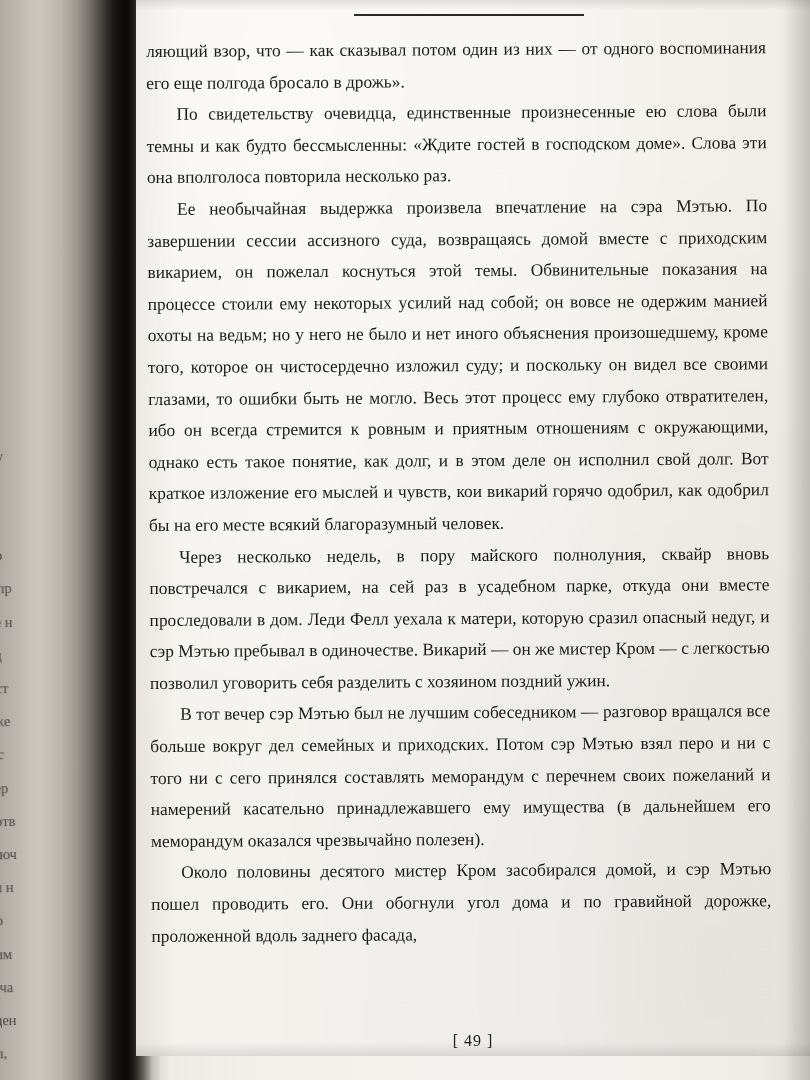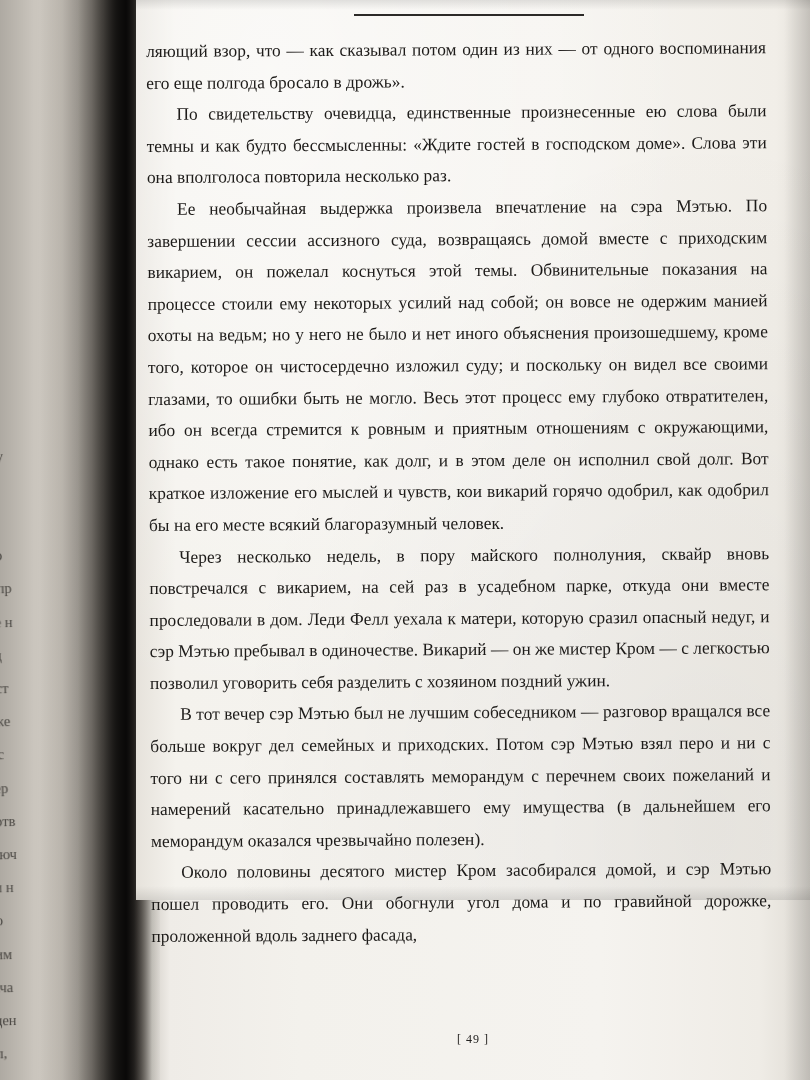--- a/index.html
+++ b/index.html
@@ -80,21 +80,21 @@
       rgba(0,0,0,0.00) 162px);
     pointer-events: none;
   }
 
   
   .right-page {
     position: absolute;
     left: 136px;
     top: 0;
     width: 674px;
-    height: 900px;
+    height: 1056px;
     background: linear-gradient(90deg, #e6e2db 0px, #f4f2ed 40px, #f6f4f0 420px, #f1eee8 640px, #e3dfd8 674px);
   }
   .page-texture {
     position: absolute;
     inset: 0;
     background:
       radial-gradient(ellipse at 20% 8%, rgba(255,255,255,0.55), rgba(255,255,255,0) 55%),
       radial-gradient(ellipse at 85% 92%, rgba(0,0,0,0.05), rgba(0,0,0,0) 60%);
     pointer-events: none;
   }
@@ -130,21 +130,21 @@
   .text-block p.noindent {
     text-indent: 0;
   }
 
   .folio {
     position: absolute;
     left: 0;
     top: 1032px;
     width: 674px;
     text-align: center;
-    font-size: 12px;
+    font-size: 16px;
     letter-spacing: 1px;
     color: #23211f;
   }
 
   
   .right-edge {
     position: absolute;
     right: 0; top: 0;
     width: 26px; height: 1080px;
     background: linear-gradient(90deg, rgba(0,0,0,0.00), rgba(0,0,0,0.14));

